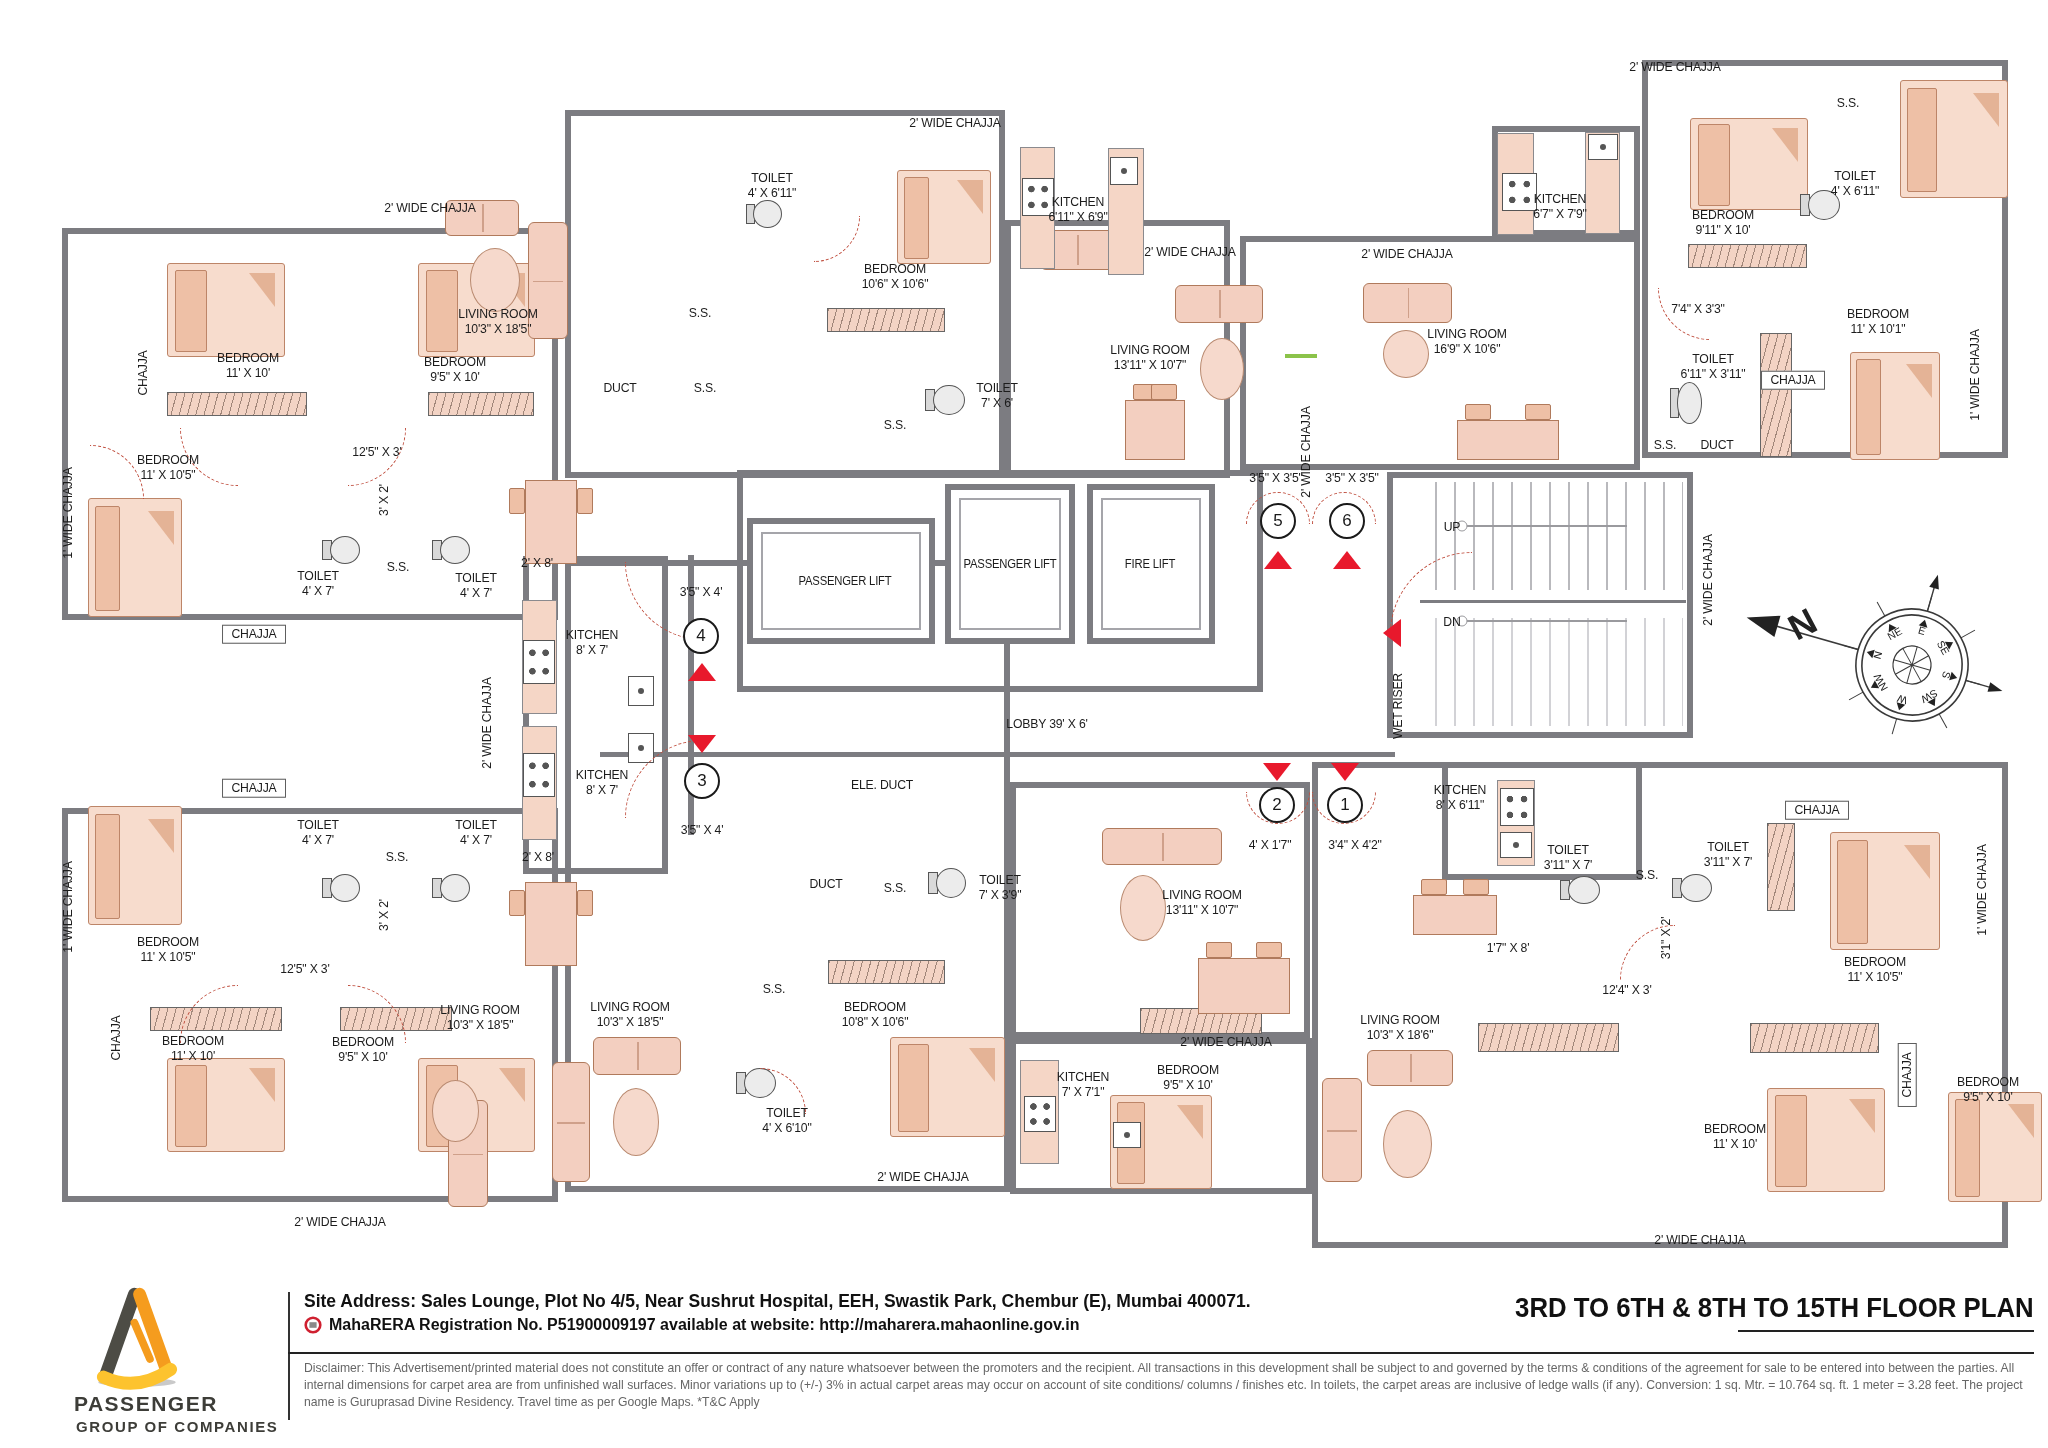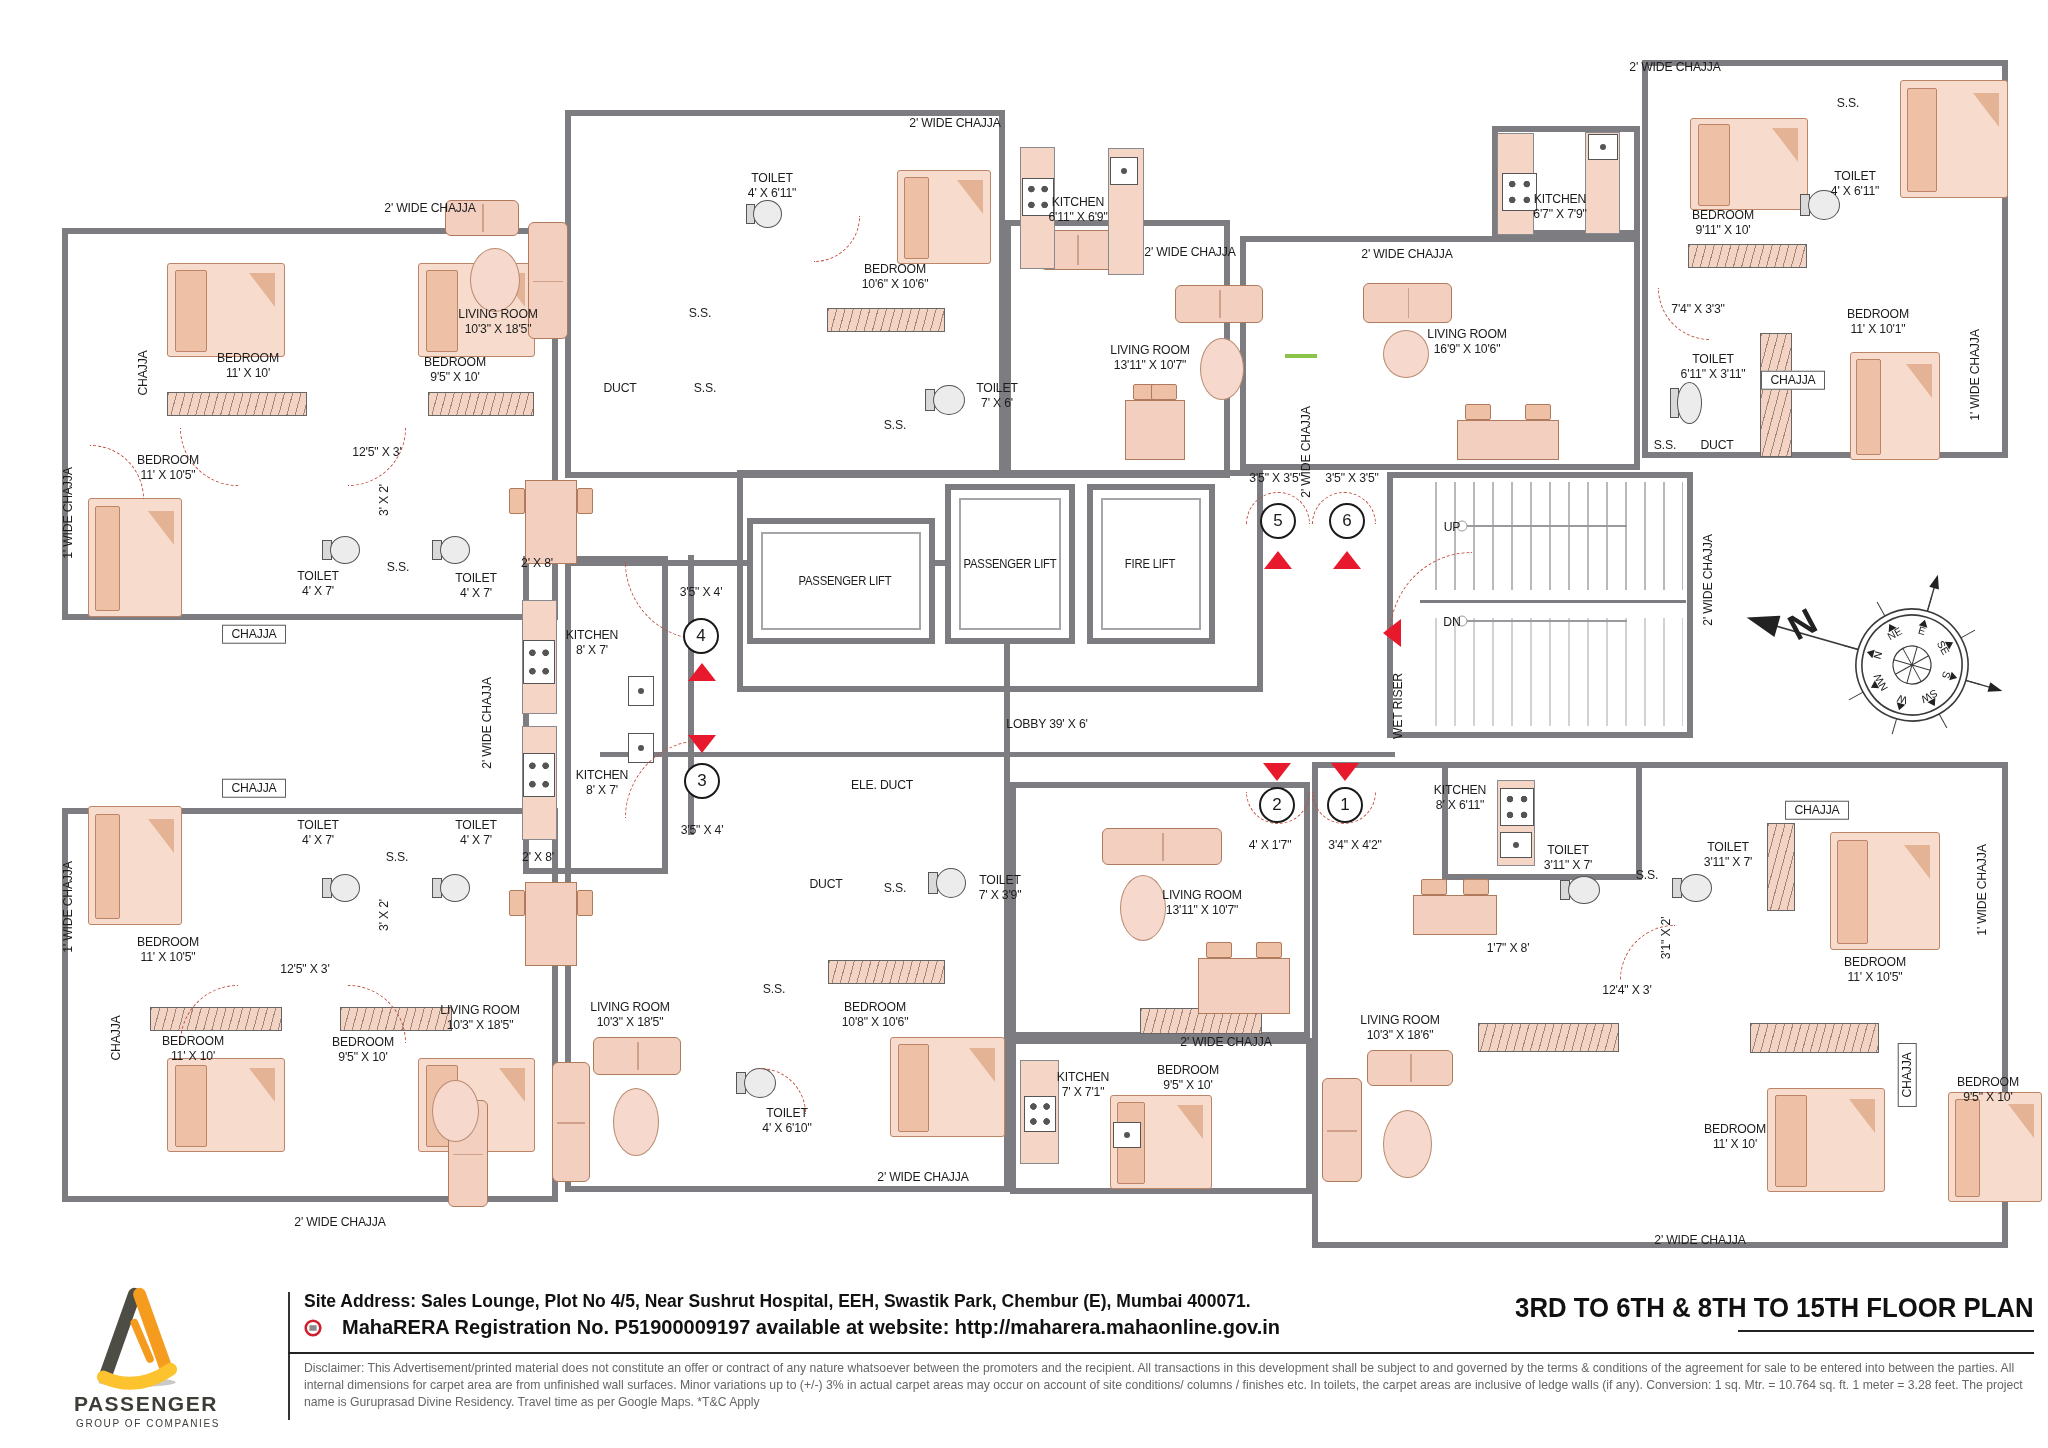--- a/index.html
+++ b/index.html
@@ -50,26 +50,26 @@
   .wc{position:absolute;}
   .wc .bowl{position:absolute;left:22%;top:0;width:78%;height:100%;background:#ececec;border:1.5px solid #555;border-radius:50%;}
   .wc .tank{position:absolute;left:0;top:15%;width:22%;height:70%;background:#d9d9d9;border:1.5px solid #555;}
   .runline{position:absolute;background:#9a9a9e;height:2px;}
   .rundot{position:absolute;width:9px;height:9px;border:1.5px solid #9a9a9e;border-radius:50%;background:#fff;transform:translate(-50%,-50%);}
   .green{position:absolute;background:#8bc34a;}
   
   .footer-divider-v{position:absolute;background:#333;}
   .footer-line{position:absolute;background:#222;}
   .addr1{position:absolute;font-size:17.5px;font-weight:bold;color:#111;white-space:nowrap;}
-  .addr2{position:absolute;font-size:20px;font-weight:bold;color:#111;white-space:nowrap;display:flex;align-items:center;gap:20px;}
+  .addr2{position:absolute;font-size:16px;font-weight:bold;color:#111;white-space:nowrap;display:flex;align-items:center;gap:7px;}
   .plan-title{position:absolute;font-size:28px;font-weight:bold;color:#111;white-space:nowrap;
               transform-origin:right center;transform:scaleX(.92);}
   .disc{position:absolute;font-size:12.2px;color:#666;line-height:1.38;}
   .logoname{position:absolute;font-size:21px;font-weight:bold;color:#3d3d38;letter-spacing:1.5px;}
-  .logotag{position:absolute;font-size:10px;font-weight:normal;color:#3d3d38;letter-spacing:1.6px;}
+  .logotag{position:absolute;font-size:15px;font-weight:bold;color:#3d3d38;letter-spacing:1.6px;}
 </style>
 </head>
 <body>
 
 <div class="page">
   <div id="plan" style="position:absolute;inset:0;">
       <div class="wall" style="left: 62px; top: 228px; width: 496px; height: 392px;"></div>
       <div class="wall" style="left: 62px; top: 808px; width: 496px; height: 394px;"></div>
       <div class="wall" style="left: 523px; top: 556px; width: 145px; height: 318px;"></div>
       <div class="wall" style="left: 565px; top: 110px; width: 440px; height: 368px;"></div>

